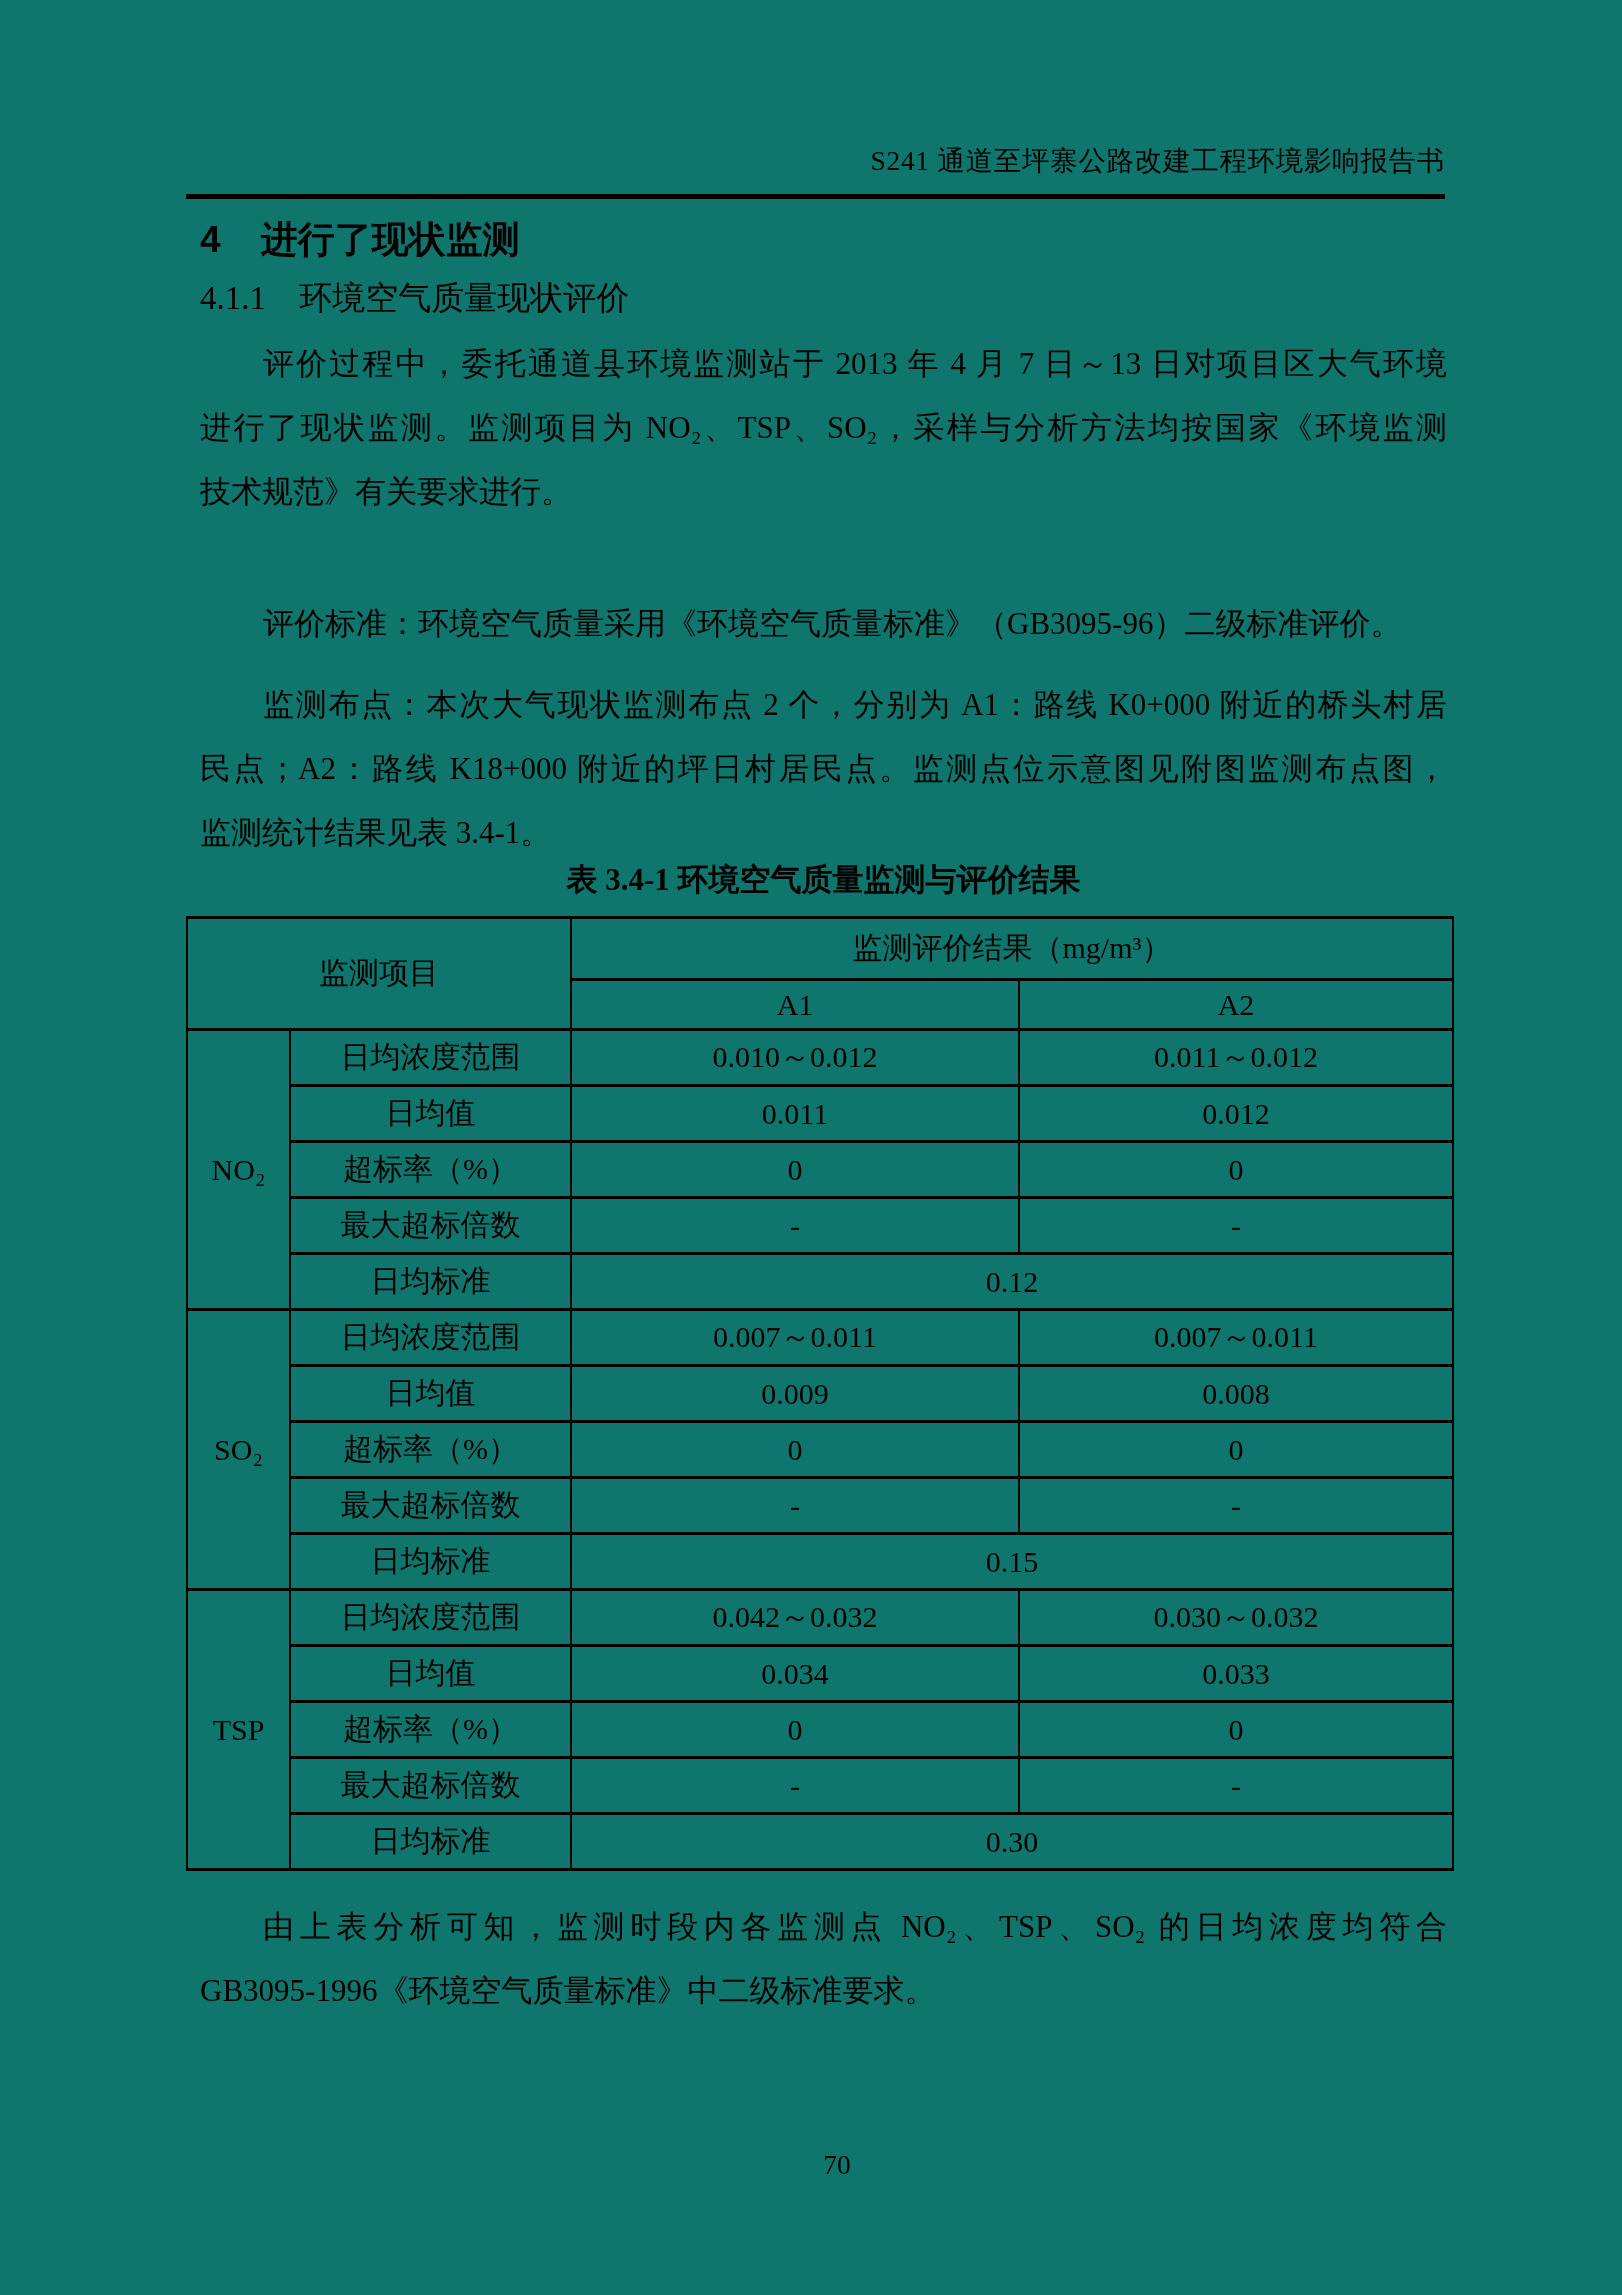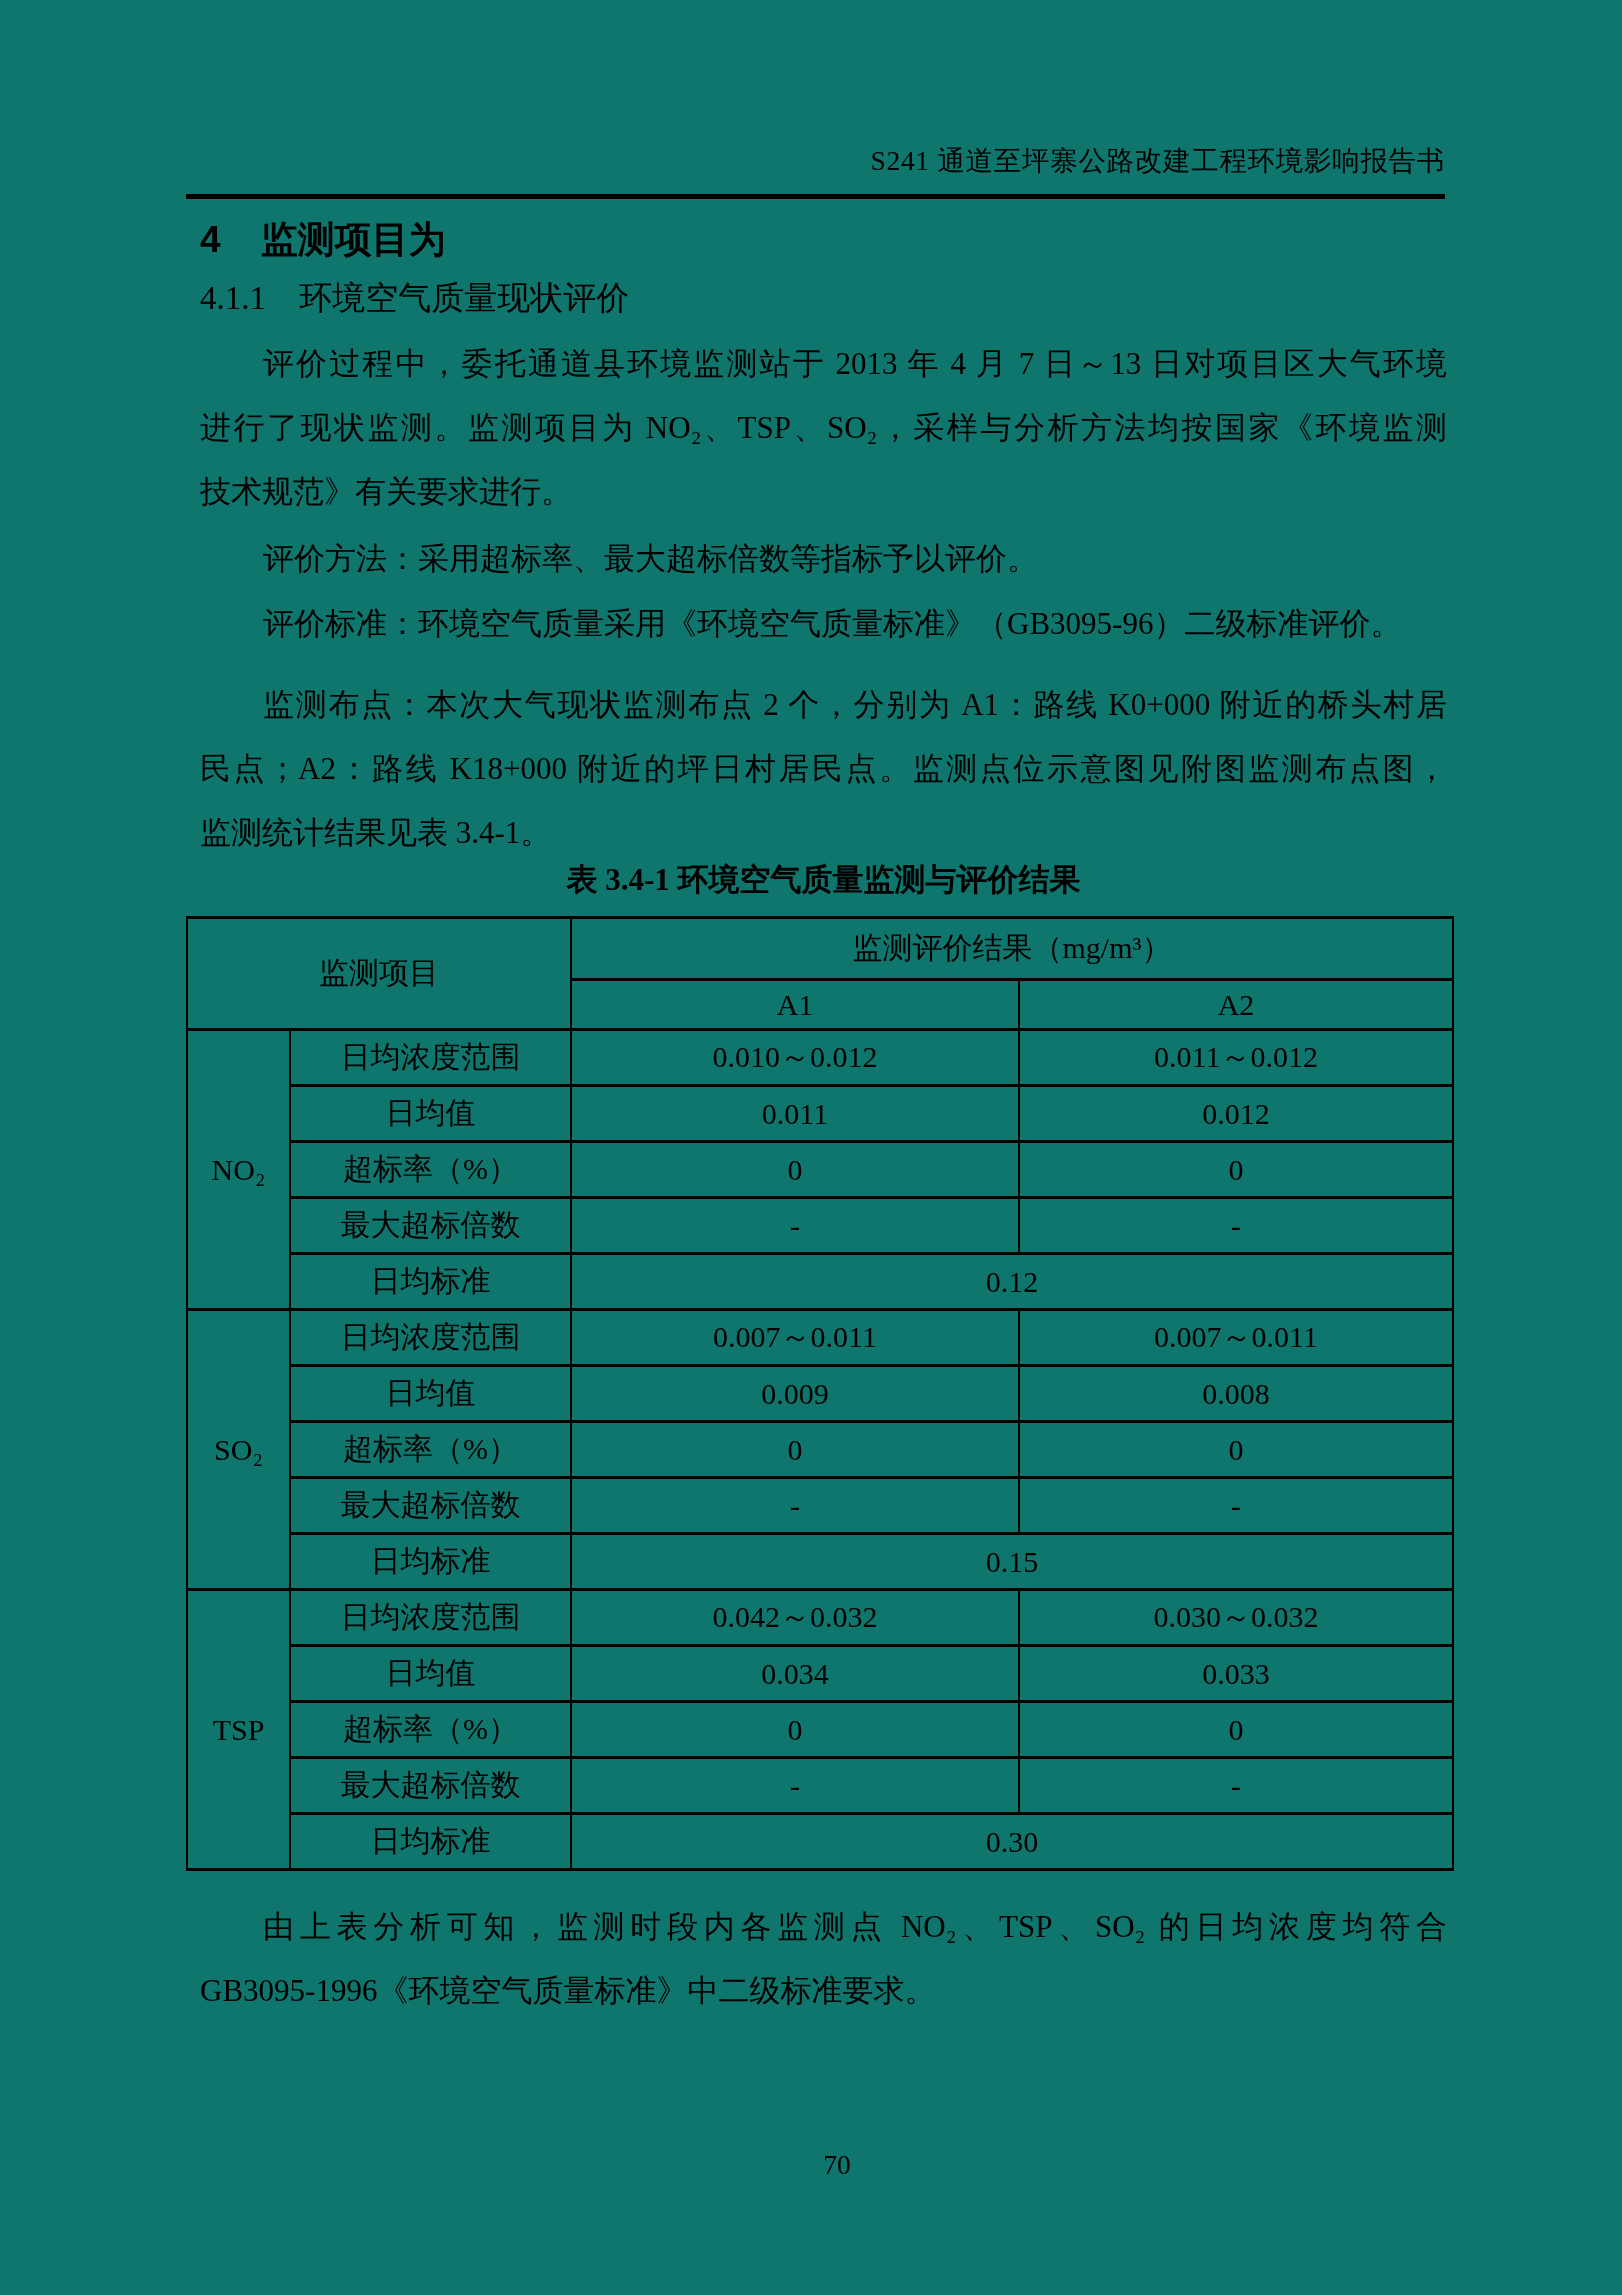--- a/index.html
+++ b/index.html
@@ -115,37 +115,34 @@
 </head>
 <body>
 
 <div class="page">
 
   <div class="running-header">S241 通道至坪寨公路改建工程环境影响报告书</div>
   <div class="header-rule"></div>
 
   <div class="section-heading">
     <span class="num">4</span>
-    <span class="ttl">监测项目为</span>
+    <span class="ttl">进行了现状监测</span>
   </div>
 
   <div class="subsection-heading">
     <span class="num">4.1.1</span>
     <span class="ttl">环境空气质量现状评价</span>
   </div>
 
   <div class="para p1">
     <div class="jline indent">评价过程中，委托通道县环境监测站于 2013 年 4 月 7 日～13 日对项目区大气环境</div>
     <div class="jline">进行了现状监测。监测项目为 NO₂、TSP、SO₂，采样与分析方法均按国家《环境监测</div>
     <div class="lline">技术规范》有关要求进行。</div>
   </div>
 
-  <div class="para p2">
-    <div class="lline indent">评价方法：采用超标率、最大超标倍数等指标予以评价。</div>
-  </div>
 
   <div class="para p3">
     <div class="lline indent">评价标准：环境空气质量采用《环境空气质量标准》（GB3095-96）二级标准评价。</div>
   </div>
 
   <div class="para p4">
     <div class="jline indent">监测布点：本次大气现状监测布点 2 个，分别为 A1：路线 K0+000 附近的桥头村居</div>
     <div class="jline">民点；A2：路线 K18+000 附近的坪日村居民点。监测点位示意图见附图监测布点图，</div>
     <div class="lline">监测统计结果见表 3.4-1。</div>
   </div>

